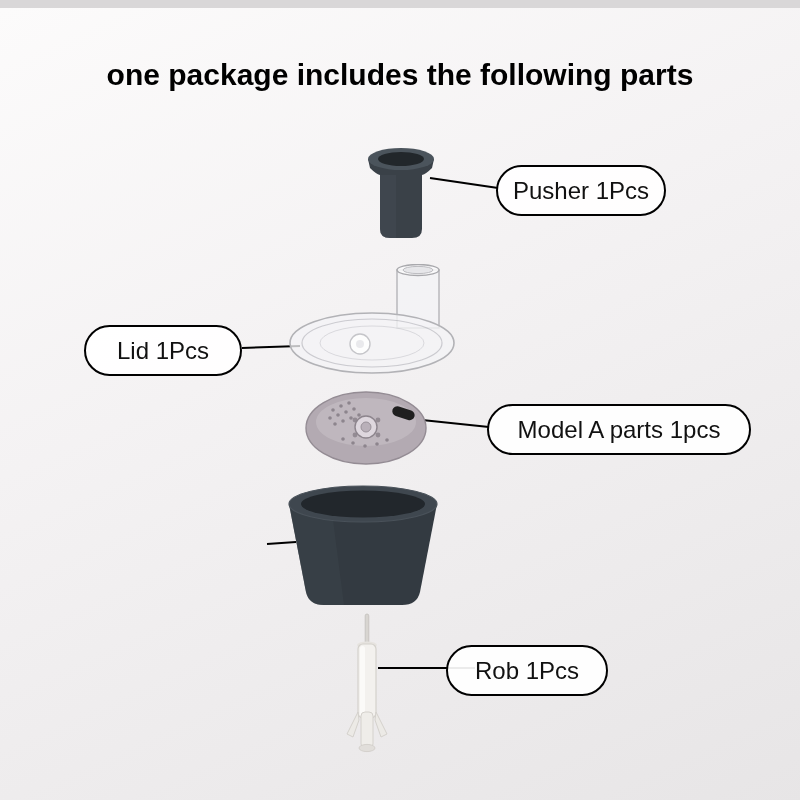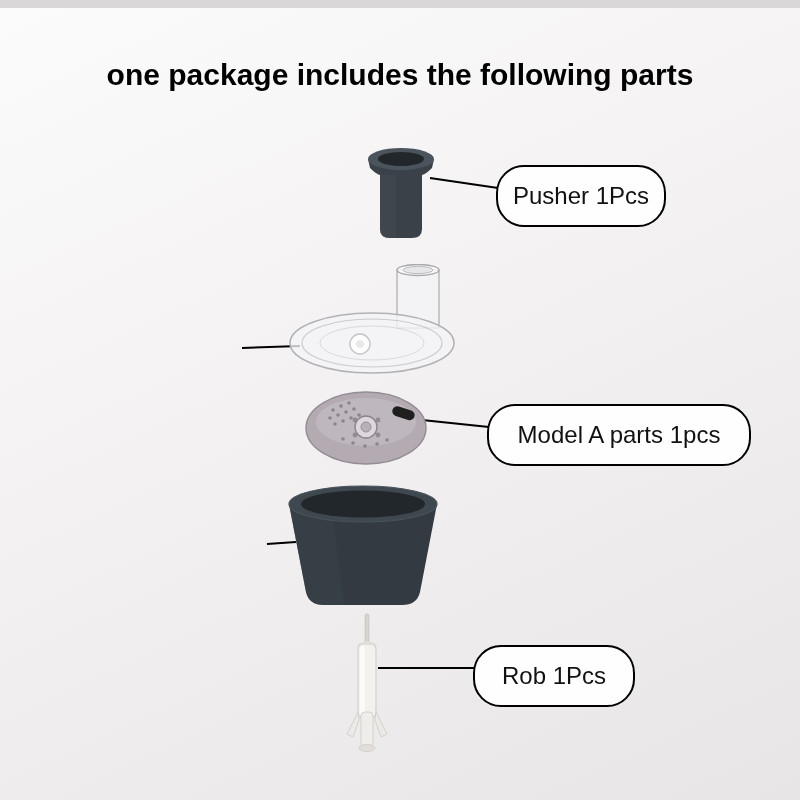--- a/index.html
+++ b/index.html
@@ -6,21 +6,21 @@
   body{font-family:"Liberation Sans",sans-serif;background:#d9d7d8;}
   .stage{
     position:relative;width:800px;height:800px;margin:8px auto;overflow:hidden;
     background:linear-gradient(155deg,#fcfbfb 0%,#f4f2f3 40%,#e7e5e6 100%);
   }
   .title{
     position:absolute;left:0;top:50px;width:100%;text-align:center;
     font-size:30px;font-weight:bold;color:#000;letter-spacing:0;
   }
   .pill{
-    position:absolute;box-sizing:border-box;height:62px;
+    position:absolute;box-sizing:border-box;height:51px;
     border:2px solid #000;border-radius:28px;
     background:rgba(255,255,255,0.92);
     display:flex;align-items:center;justify-content:center;
     font-size:24px;color:#111;white-space:nowrap;
   }
   .part{position:absolute;}
   .part svg{display:block;width:100%;height:100%;}
   .lines{position:absolute;left:0;top:0;width:800px;height:800px;pointer-events:none;}
   .lines line{stroke:#000;stroke-width:2;}
 </style>
@@ -125,19 +125,20 @@
       <path d="M22,100 L11,122 L17,125 L23,108 Z" fill="#eceae6" stroke="#d4d1cc" stroke-width="1"></path>
       <path d="M40,100 L51,122 L45,125 L39,108 Z" fill="#eceae6" stroke="#d4d1cc" stroke-width="1"></path>
 
       <rect x="25" y="100" width="12" height="36" rx="4" fill="#efede9" stroke="#d4d1cc" stroke-width="1"></rect>
       <ellipse cx="31" cy="136" rx="8" ry="3.6" fill="#e1deda" stroke="#cfccc7" stroke-width="0.8"></ellipse>
     </svg>
   </div>
 
   <div class="pill" style="left:496px;top:157px;width:170px">Pusher 1Pcs</div>
 
+  <div class="pill" style="left:84px;top:317px;width:158px">Lid 1Pcs</div>
 
   <div class="pill" style="left:487px;top:396px;width:264px">Model A parts 1pcs</div>
 
 
-  <div class="pill" style="left:473px;top:637px;width:162px">Rob 1Pcs</div>
+  <div class="pill" style="left:446px;top:637px;width:162px">Rob 1Pcs</div>
 
 </div>
 
 </body></html>

